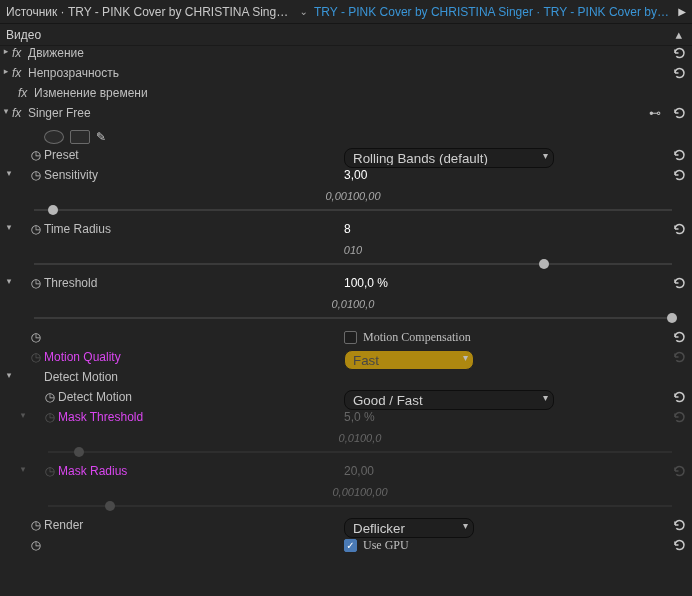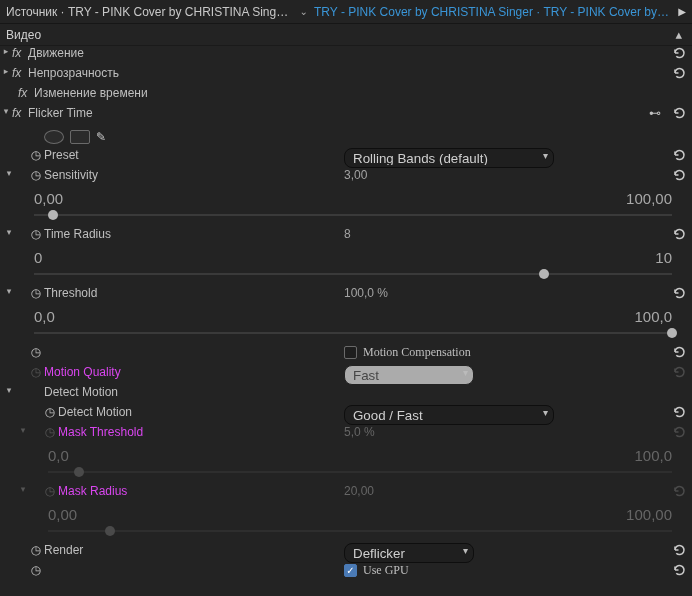--- a/index.html
+++ b/index.html
@@ -20,41 +20,41 @@
 .prop-row .indent2 { width: 10px; }
 .twisty { color: #aaa; font-size: 9px; width: 12px; text-align: center; cursor: pointer; }
 .twisty.down::before { content: "▾"; }
 .twisty.right::before { content: "▸"; }
 .fx { font-style: italic; color: #bbb; width: 16px; }
 .stopwatch { color: #bbb; width: 16px; font-size: 12px; text-align: center; }
 .stopwatch.dim { color: #555; }
 .label { flex: 0 0 auto; color: #bfbfbf; }
 .label.dim { color: #d946ef; }
 .val-col { position: absolute; left: 344px; display: flex; align-items: center; gap: 6px; }
-.val-blue { color: #a3a3a3; cursor: ew-resize; }
+.val-blue { color: #ffffff; cursor: ew-resize; }
 .val-gray { color: #bfbfbf; font-family: Liberation Serif, serif; }
 .val-dim { color: #666; }
 .reset-col { position: absolute; right: 6px; display: flex; align-items: center; }
 .kf-col { position: absolute; right: 28px; width: 14px; text-align: center; }
 
 .shape-row { display: flex; align-items: center; height: 22px; padding-left: 44px; gap: 6px; }
 .sb { width: 20px; height: 14px; border: 1px solid #6a6a6a; border-radius: 7px/50%; background: #2b2b2b; }
 .sb.ellipse { border-radius: 50%; }
 .sb.rect { border-radius: 2px; }
 .pen { color: #ccc; font-size: 12px; }
 
 .dropdown { background: #1f1f1f; border: 1px solid #0e0e0e; color: #d0d0d0; height: 20px; padding: 2px 20px 2px 8px; appearance: none; position: relative; border-radius: 8px; }
 .dd-wrap { position: relative; display: inline-block; }
 .dd-wrap::after { content: "▾"; position: absolute; right: 6px; top: 2px; color: #bbb; pointer-events: none; font-size: 10px; }
 .dd-wide { width: 210px; }
 .dd-med { width: 130px; }
-.dd-dim { color: #555; border-color: #222; background: #e5e5e5; }
+.dd-dim { color: #555; border-color: #222; background: #eab308; }
 
 .slider-row { padding: 2px 20px 6px 34px; }
-.slider-minmax { display: flex; justify-content: space-between; color: #a8a8a8; font-size: 15px; margin-bottom: 2px; }
+.slider-minmax { display: flex; justify-content: center; color: #a8a8a8; font-size: 11px; margin-bottom: 2px; font-style: italic; }
 .slider-minmax.dim { color: #666; }
 .track { position: relative; height: 12px; }
 .track .line { position: absolute; left: 0; right: 0; top: 5px; height: 2px; background: #3a3a3a; }
 .track .thumb { position: absolute; top: 1px; width: 10px; height: 10px; border-radius: 50%; background: #b6b6b6; transform: translateX(-50%); }
 .track.dim .line { background: #2e2e2e; }
 .track.dim .thumb { background: #4a4a4a; }
 
 .checkbox { width: 13px; height: 13px; border: 1px solid #6a6a6a; background: #1e1e1e; display: inline-flex; align-items: center; justify-content: center; color: #d0d0d0; font-size: 10px; border-radius: 2px; }
 .checkbox.checked { background: #4a7ab5; border-color: #4a7ab5; color: #fff; }
 
@@ -101,21 +101,21 @@
 
 <div class="prop-row">
   <span class="indent1"></span>
   <span class="fx">fx</span>
   <span class="label">Изменение времени</span>
 </div>
 
 <div class="prop-row">
   <span class="twisty down"></span>
   <span class="fx">fx</span>
-  <span class="label">Flicker Time</span>
+  <span class="label">Singer Free</span>
   <span class="kf-col" style="right:30px;">⊷</span>
   <span class="reset-col">
       <svg class="reset">
         <path d="M3 7a4.5 4.5 0 1 1 1.3 3.2M3 7V3.5M3 7h3.5"></path>
       </svg>
     </span>
 </div>
 
 <div class="shape-row">
   <span class="sb ellipse"></span>

